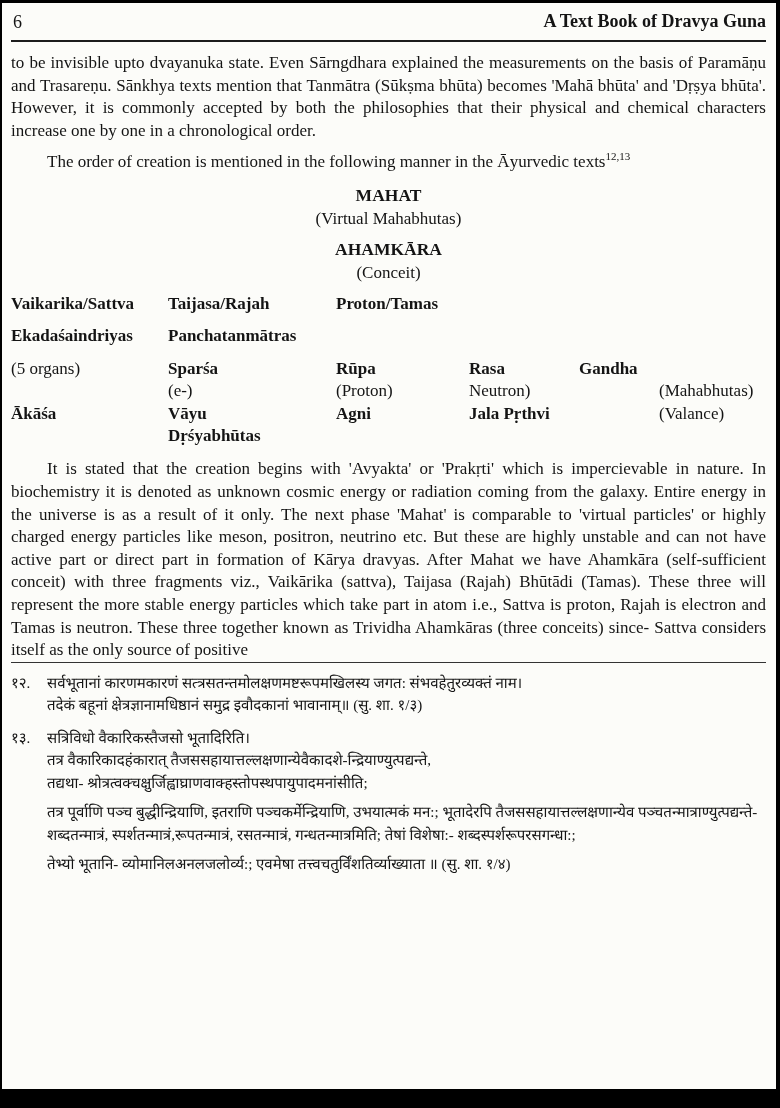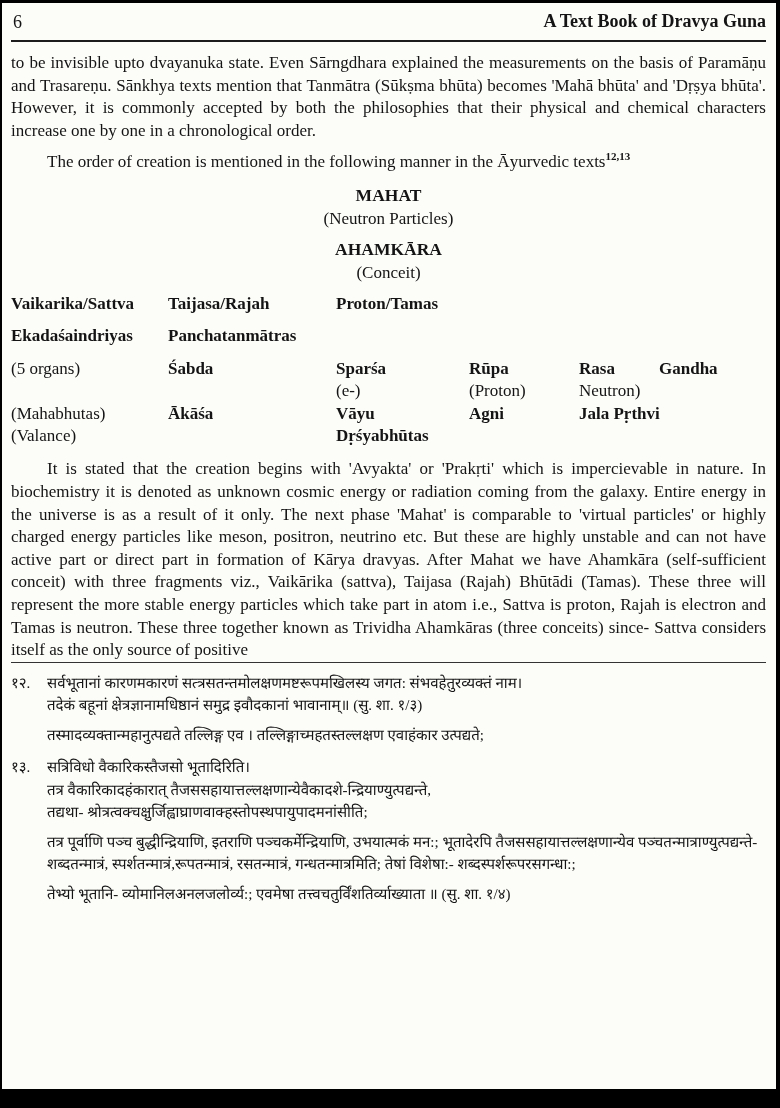--- a/index.html
+++ b/index.html
@@ -16,21 +16,21 @@
   }
   .header { position:relative; height:25px; }
   .pageno { position:absolute; left:2px; top:1px; font-size:18px; }
   .title { text-align:right; font-weight:700; font-size:18px; }
   .rule { border-bottom:2px solid #1c1c1c; margin:4px 0 10px 0; }
 
   .para { font-size:17px; line-height:1.33; text-align:justify; }
   .indent { text-indent:36px; }
   .p2 { margin-top:9px; }
   .p3 { margin-top:11px; }
-  sup.ref { font-weight:700; font-size:11px; vertical-align:super; line-height:0; }
+  sup.ref { font-weight:400; font-size:11px; vertical-align:super; line-height:0; }
 
   .creation { text-align:center; margin-top:10px; }
   .level { margin-bottom:9px; }
   .lname { font-weight:700; font-size:17.5px; line-height:1.35; }
   .ldesc { font-size:17px; line-height:1.28; }
 
   .ctable {
     display:grid;
     grid-template-columns:157px 168px 133px 110px 80px auto;
     margin-top:4px; font-size:17px;
@@ -58,21 +58,21 @@
     </div>
     <div class="rule"></div>
 
     <p class="para">to be invisible upto dvayanuka state. Even Sārngdhara explained the measurements on the basis of Paramāṇu and Trasareṇu. Sānkhya texts mention that Tanmātra (Sūkṣma bhūta) becomes 'Mahā bhūta' and 'Dṛṣya bhūta'. However, it is commonly accepted by both the philosophies that their physical and chemical characters increase one by one in a chronological order.</p>
 
     <p class="para indent p2"><span>The order of creation is mentioned in the following manner in the Āyurvedic texts</span><sup class="ref">12,13</sup></p>
 
     <div class="creation">
       <div class="level">
         <div class="lname">MAHAT</div>
-        <div class="ldesc">(Neutron Particles)</div>
+        <div class="ldesc">(Virtual Mahabhutas)</div>
       </div>
       <div class="level">
         <div class="lname">AHAMKĀRA</div>
         <div class="ldesc">(Conceit)</div>
       </div>
     </div>
 
     <div class="ctable">
       <span class="cell r0 b">Vaikarika/Sattva</span>
       <span class="cell r0 b">Taijasa/Rajah</span>
@@ -82,21 +82,20 @@
       <span class="cell r0"></span>
 
       <span class="cell r1 b">Ekadaśaindriyas</span>
       <span class="cell r1 b">Panchatanmātras</span>
       <span class="cell r1"></span>
       <span class="cell r1"></span>
       <span class="cell r1"></span>
       <span class="cell r1"></span>
 
       <span class="cell">(5 organs)</span>
-      <span class="cell b">Śabda</span>
       <span class="cell b">Sparśa</span>
       <span class="cell b">Rūpa</span>
       <span class="cell b">Rasa</span>
       <span class="cell b">Gandha</span>
 
       <span class="cell"></span>
       <span class="cell"></span>
       <span class="cell">(e-)</span>
       <span class="cell">(Proton)</span>
       <span class="cell">Neutron)</span>
@@ -117,21 +116,20 @@
     </div>
 
     <p class="para indent p3">It is stated that the creation begins with 'Avyakta' or 'Prakṛti' which is impercievable in nature. In biochemistry it is denoted as unknown cosmic energy or radiation coming from the galaxy. Entire energy in the universe is as a result of it only. The next phase 'Mahat' is comparable to 'virtual particles' or highly charged energy particles like meson, positron, neutrino etc. But these are highly unstable and can not have active part or direct part in formation of Kārya dravyas. After Mahat we have Ahamkāra (self-sufficient conceit) with three fragments viz., Vaikārika (sattva), Taijasa (Rajah) Bhūtādi (Tamas). These three will represent the more stable energy particles which take part in atom i.e., Sattva is proton, Rajah is electron and Tamas is neutron. These three together known as Trividha Ahamkāras (three conceits) since- Sattva considers itself  as the only source of positive</p>
 
     <div class="footnotes">
       <div class="fn">
         <span class="fnnum">१२.</span>
         <div class="fnbody">
           <div class="fnline">सर्वभूतानां कारणमकारणं सत्त्रसतन्तमोलक्षणमष्टरूपमखिलस्य जगत: संभवहेतुरव्यक्तं नाम।</div>
           <div class="fnline">तदेकं बहूनां क्षेत्रज्ञानामधिष्ठानं समुद्र इवौदकानां भावानाम्॥ (सु. शा. १/३)</div>
-          <div class="fnline gap">तस्मादव्यक्तान्महानुत्पद्यते तल्लिङ्ग एव । तल्लिङ्गाच्महतस्तल्लक्षण एवाहंकार उत्पद्यते;</div>
         </div>
       </div>
       <div class="fn">
         <span class="fnnum">१३.</span>
         <div class="fnbody">
           <div class="fnline">सत्रिविधो वैकारिकस्तैजसो भूतादिरिति।</div>
           <div class="fnline">तत्र वैकारिकादहंकारात् तैजससहायात्तल्लक्षणान्येवैकादशे-न्द्रियाण्युत्पद्यन्ते,</div>
           <div class="fnline">तद्यथा- श्रोत्रत्वक्चक्षुर्जिह्वाघ्राणवाक्हस्तोपस्थपायुपादमनांसीति;</div>
           <div class="fnline gap">तत्र पूर्वाणि पञ्च बुद्धीन्द्रियाणि, इतराणि पञ्चकर्मेन्द्रियाणि, उभयात्मकं मन:; भूतादेरपि तैजससहायात्तल्लक्षणान्येव पञ्चतन्मात्राण्युत्पद्यन्ते- शब्दतन्मात्रं, स्पर्शतन्मात्रं,रूपतन्मात्रं, रसतन्मात्रं, गन्धतन्मात्रमिति; तेषां विशेषा:- शब्दस्पर्शरूपरसगन्धा:;</div>
           <div class="fnline gap">तेभ्यो भूतानि- व्योमानिलअनलजलोर्व्य:; एवमेषा तत्त्वचतुर्विंशतिर्व्याख्याता ॥ (सु. शा. १/४)</div>

